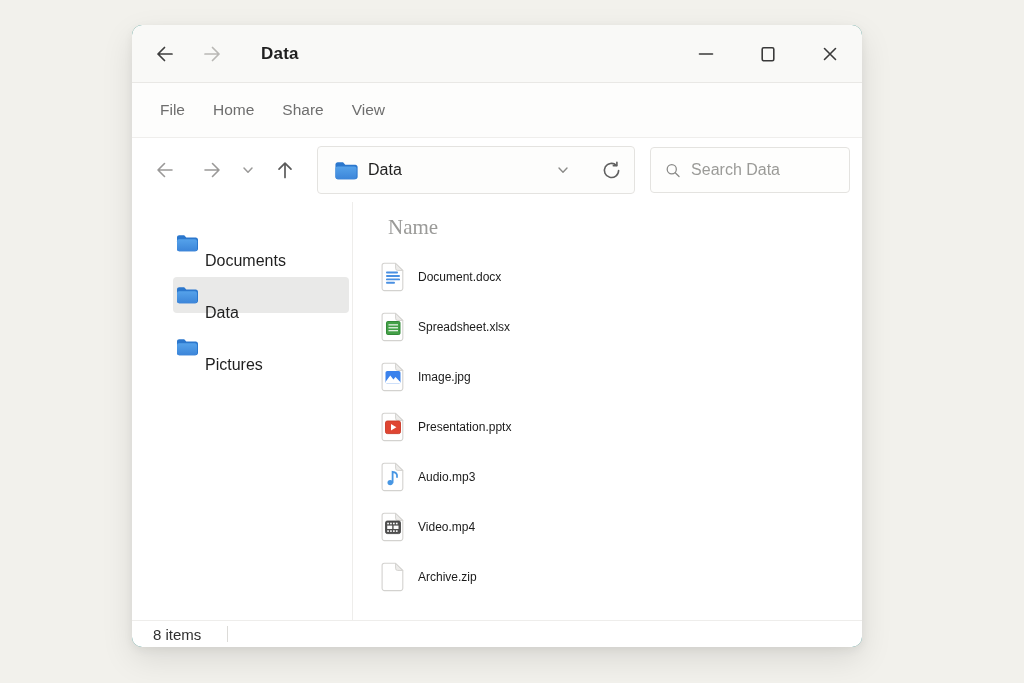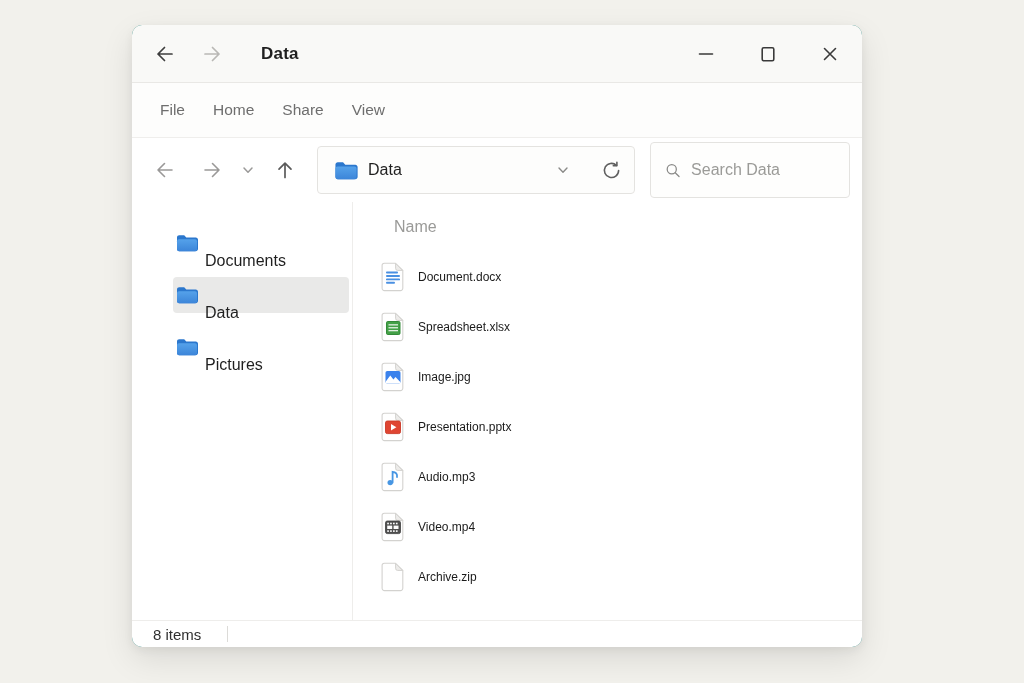--- a/index.html
+++ b/index.html
@@ -50,21 +50,21 @@
   .m-r23 { margin-right:23px; } .m-r15 { margin-right:15px; } .m-r16 { margin-right:16px; }
   .addressbar {
     margin-left:20px; width:318px; height:48px;
     border:1px solid #e4e3e0; border-radius:4px; background:#fdfdfc;
     display:flex; align-items:center; padding:0 12px 0 16px;
   }
   .addressbar .loc { margin-left:10px; font-size:16px; color:#1f1f1f; }
   .addressbar .ab-chev { margin-left:auto; width:14px; height:14px; }
   .addressbar .ab-refresh { margin-left:31px; width:21px; height:21px; }
   .searchbox {
-    margin-left:15px; flex:1; height:56px;
+    margin-left:15px; flex:1; height:46px;
     border:1px solid #e4e3e0; border-radius:4px; background:#fefefd;
     display:flex; align-items:center; padding:0 14px;
   }
   .searchbox input {
     border:none; outline:none; background:transparent; margin-left:10px;
     font-size:16px; color:#222; width:100%;
     font-family:"Liberation Sans", sans-serif;
   }
   .searchbox input::placeholder { color:#9b9b98; }
 
@@ -73,22 +73,22 @@
   .sidebar { width:221px; flex:0 0 221px; border-right:1px solid #eeedeb; padding-top:23px; }
   .side-item {
     height:36px; margin:0 3px 16px 41px; border-radius:4px;
     display:flex; align-items:center; padding-left:3px; cursor:default;
   }
   .side-item.selected { background:#e9e9e8; }
   .side-item .folder { width:22px; height:18px; flex:0 0 22px; }
   .side-item .lbl { margin-left:7px; font-size:16px; color:#1f1f1f;margin-top:36px; }
 
   .main { flex:1; padding:13px 0 0 28px; }
-  .col-header { height:24px; margin-left:13px; display:flex; align-items:center;
-    font-size:16px; color:#9a9a98; margin-bottom:13px; }
+  .col-header { height:24px; margin-left:7px; display:flex; align-items:center;
+    font-size:21px; color:#9a9a98; margin-bottom:13px;font-family:Liberation Serif, serif; }
   .frow { height:50px; display:flex; align-items:center; cursor:default; }
   .ficon { width:24px; height:30px; flex:0 0 24px; }
   .frow .fname { margin-left:13px; font-size:12px; color:#1b1b1b; }
 
   
   .statusbar {
     height:27px; flex:0 0 27px; border-top:1px solid #eeedeb;
     display:flex; align-items:center; padding-left:21px; background:#fff;
   }
   .statusbar .count { font-size:15px; color:#2f2f2f; }

